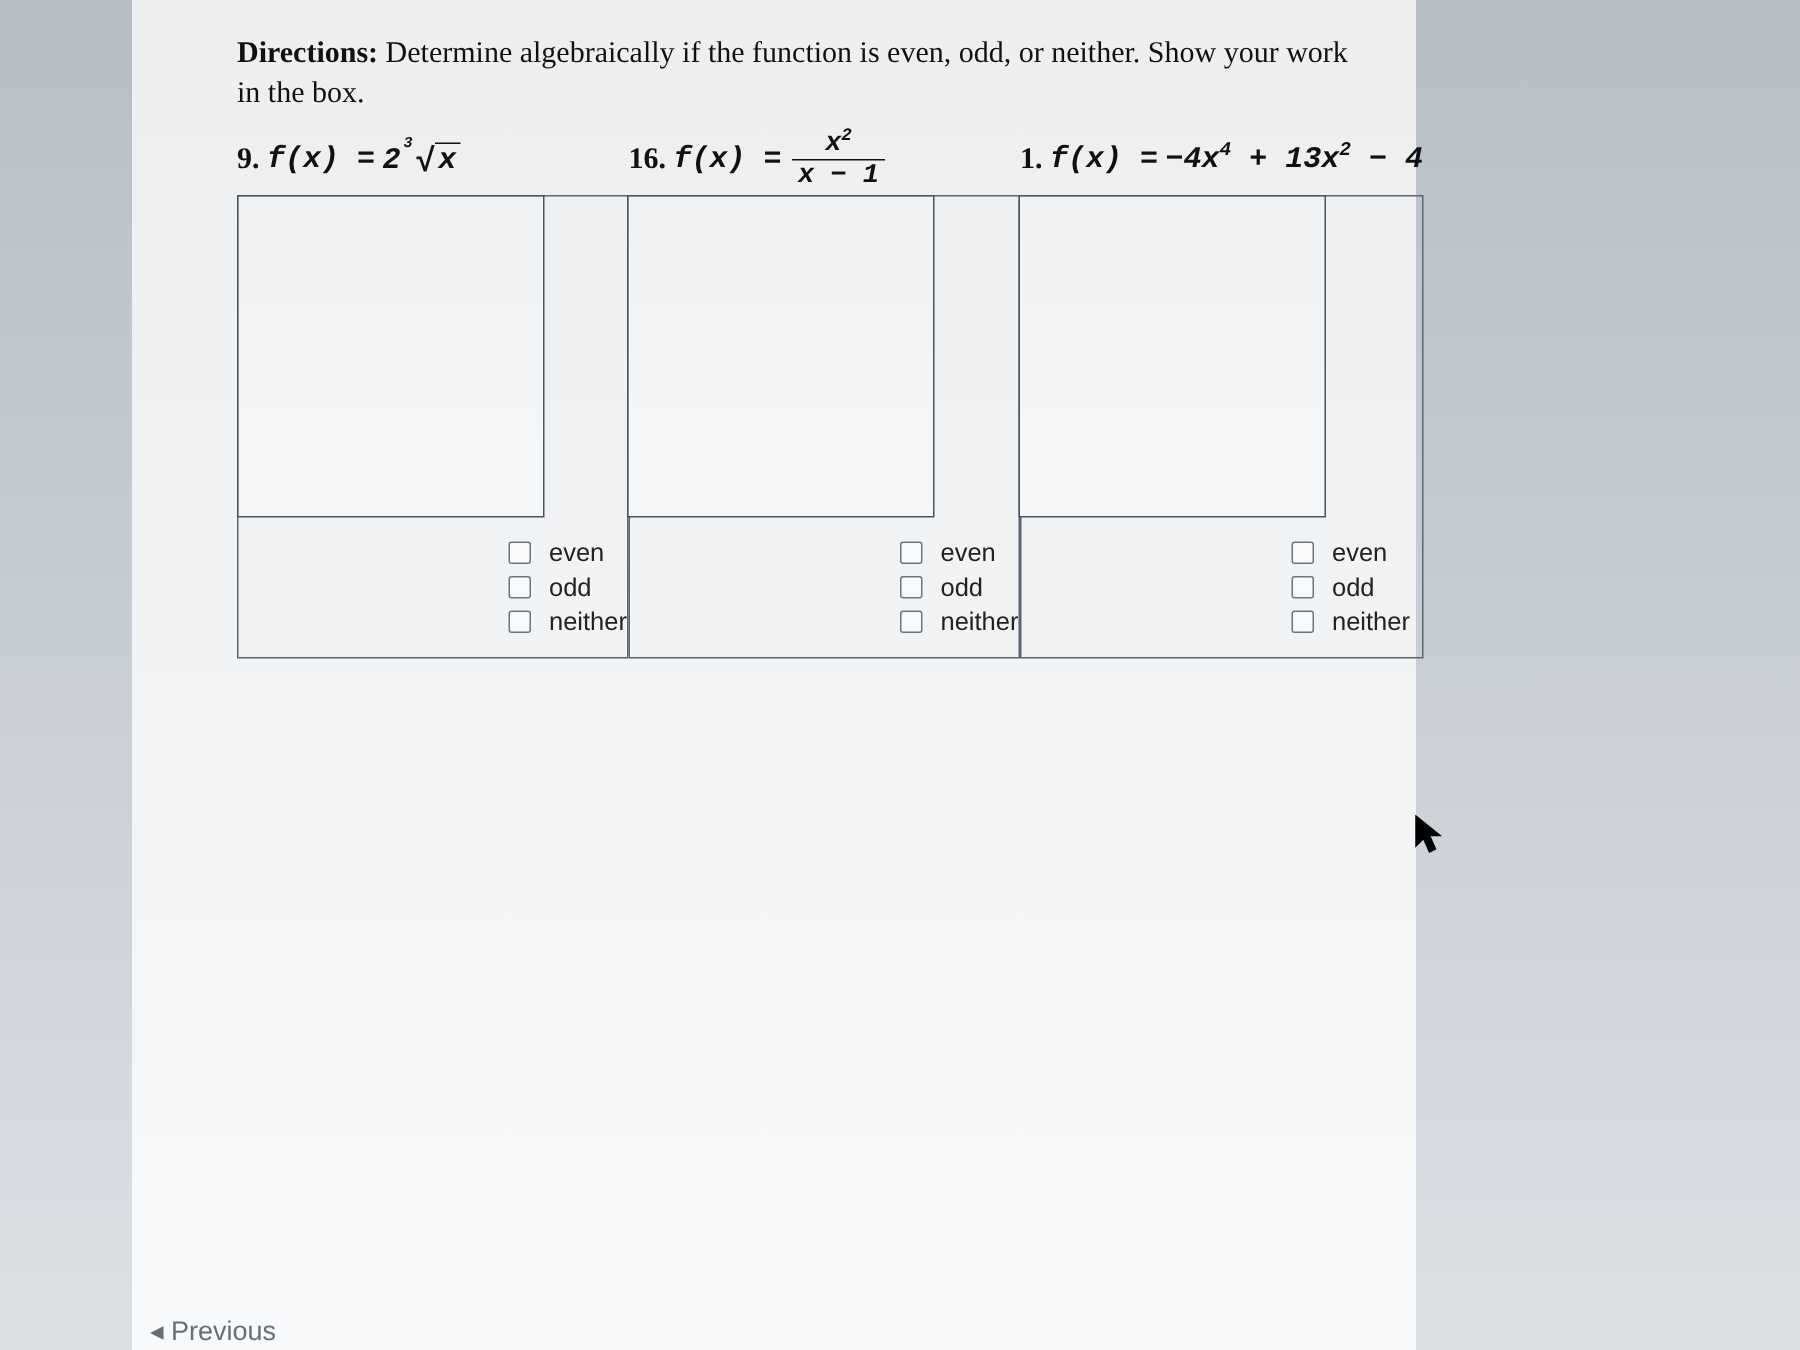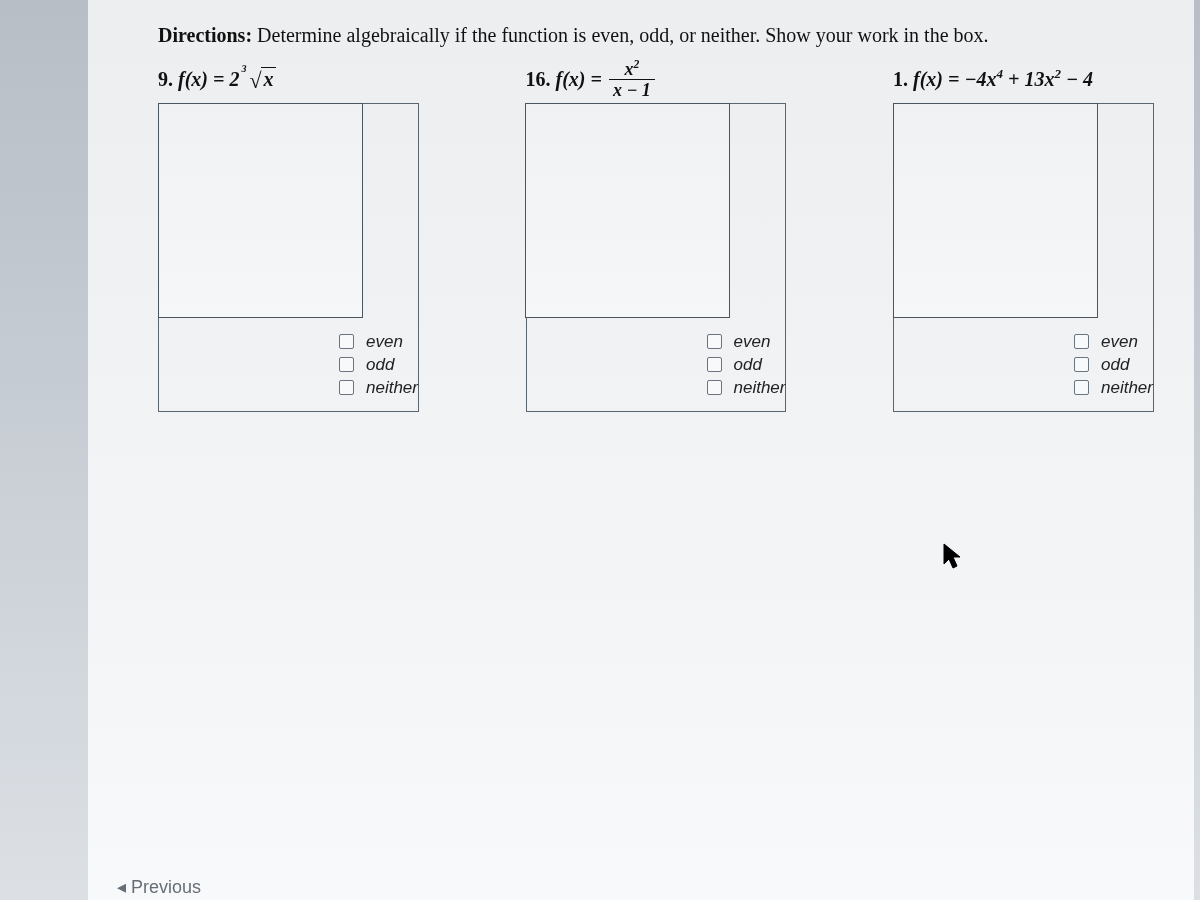--- a/index.html
+++ b/index.html
@@ -9,21 +9,21 @@
     overflow: hidden;
   }
   body {
     background: linear-gradient(180deg, #b8bec5 0%, #c5cbd2 40%, #dce0e5 100%);
     font-family: Georgia, 'Times New Roman', serif;
     position: relative;
   }
   .page {
     position: absolute;
     left: 88px; top: 0;
-    width: 1106px; height: 900px;
+    width: 856px; height: 900px;
     background: linear-gradient(180deg, #eceef0 0%, #f3f4f6 60%, #f8f9fa 100%);
     padding: 22px 40px 0 70px;
   }
   .directions {
     font-size: 20px;
     color: #111;
     line-height: 1.35;
     margin-bottom: 6px;
   }
   .directions b { font-weight: bold; }
@@ -34,21 +34,21 @@
   }
   .prompt {
     font-size: 20px;
     font-weight: bold;
     color: #111;
     height: 48px;
     display: flex;
     align-items: center;
     white-space: nowrap;
   }
-  .math { font-style: italic; font-family: Liberation Serif, serif; }
+  .math { font-style: italic; font-family: Liberation Mono, monospace; }
   .frac {
     display: inline-block;
     vertical-align: middle;
     text-align: center;
     font-size: 18px;
     line-height: 1;
     margin: 0 2px;
   }
   .frac .num { display: block; border-bottom: 1.5px solid #111; padding: 0 4px 1px; }
   .frac .den { display: block; padding: 1px 4px 0; }
@@ -84,21 +84,20 @@
     margin-top: 14px;
     margin-left: 180px;
   }
   .opt {
     display: flex;
     align-items: center;
     font-size: 17px;
     color: #222;
     margin-bottom: 3px;
     font-family: Arial, Helvetica, sans-serif;
-    font-style: italic;
   }
   .cb {
     width: 15px; height: 15px;
     border: 1.5px solid #6a7580;
     border-radius: 2px;
     margin-right: 12px;
     background: #f8f9fa;
     flex-shrink: 0;
   }
   .problem-outline {
@@ -109,21 +108,20 @@
     display: flex;
     flex-direction: column;
   }
   .prev {
     position: absolute;
     left: 100px;
     bottom: 2px;
     font-family: Arial, sans-serif;
     font-size: 18px;
     color: #666f78;
-    margin-left: 17px;
   }
   .cursor-arrow {
     position: absolute;
     left: 943px; top: 543px;
     width: 0; height: 0;
     pointer-events: none;
   }
   .cursor-arrow svg { display: block; }
 </style>
 </head>

